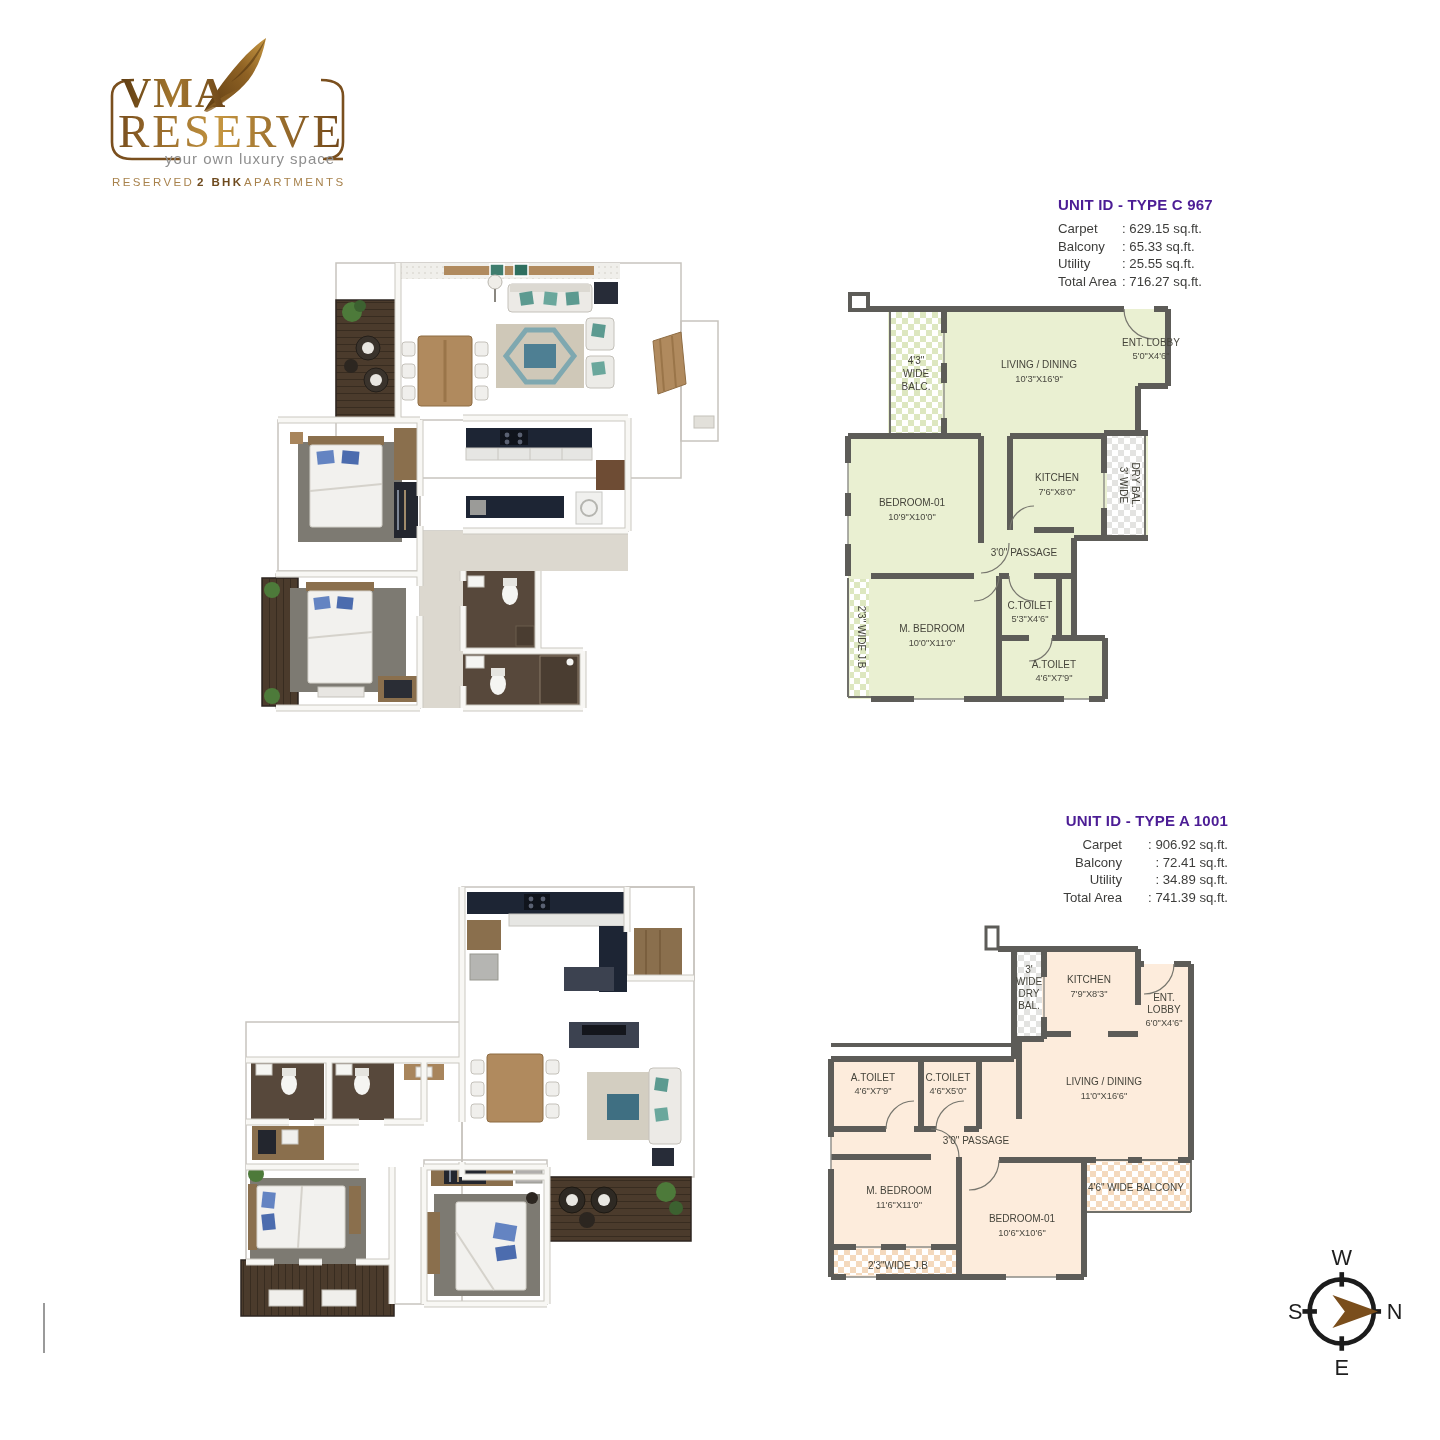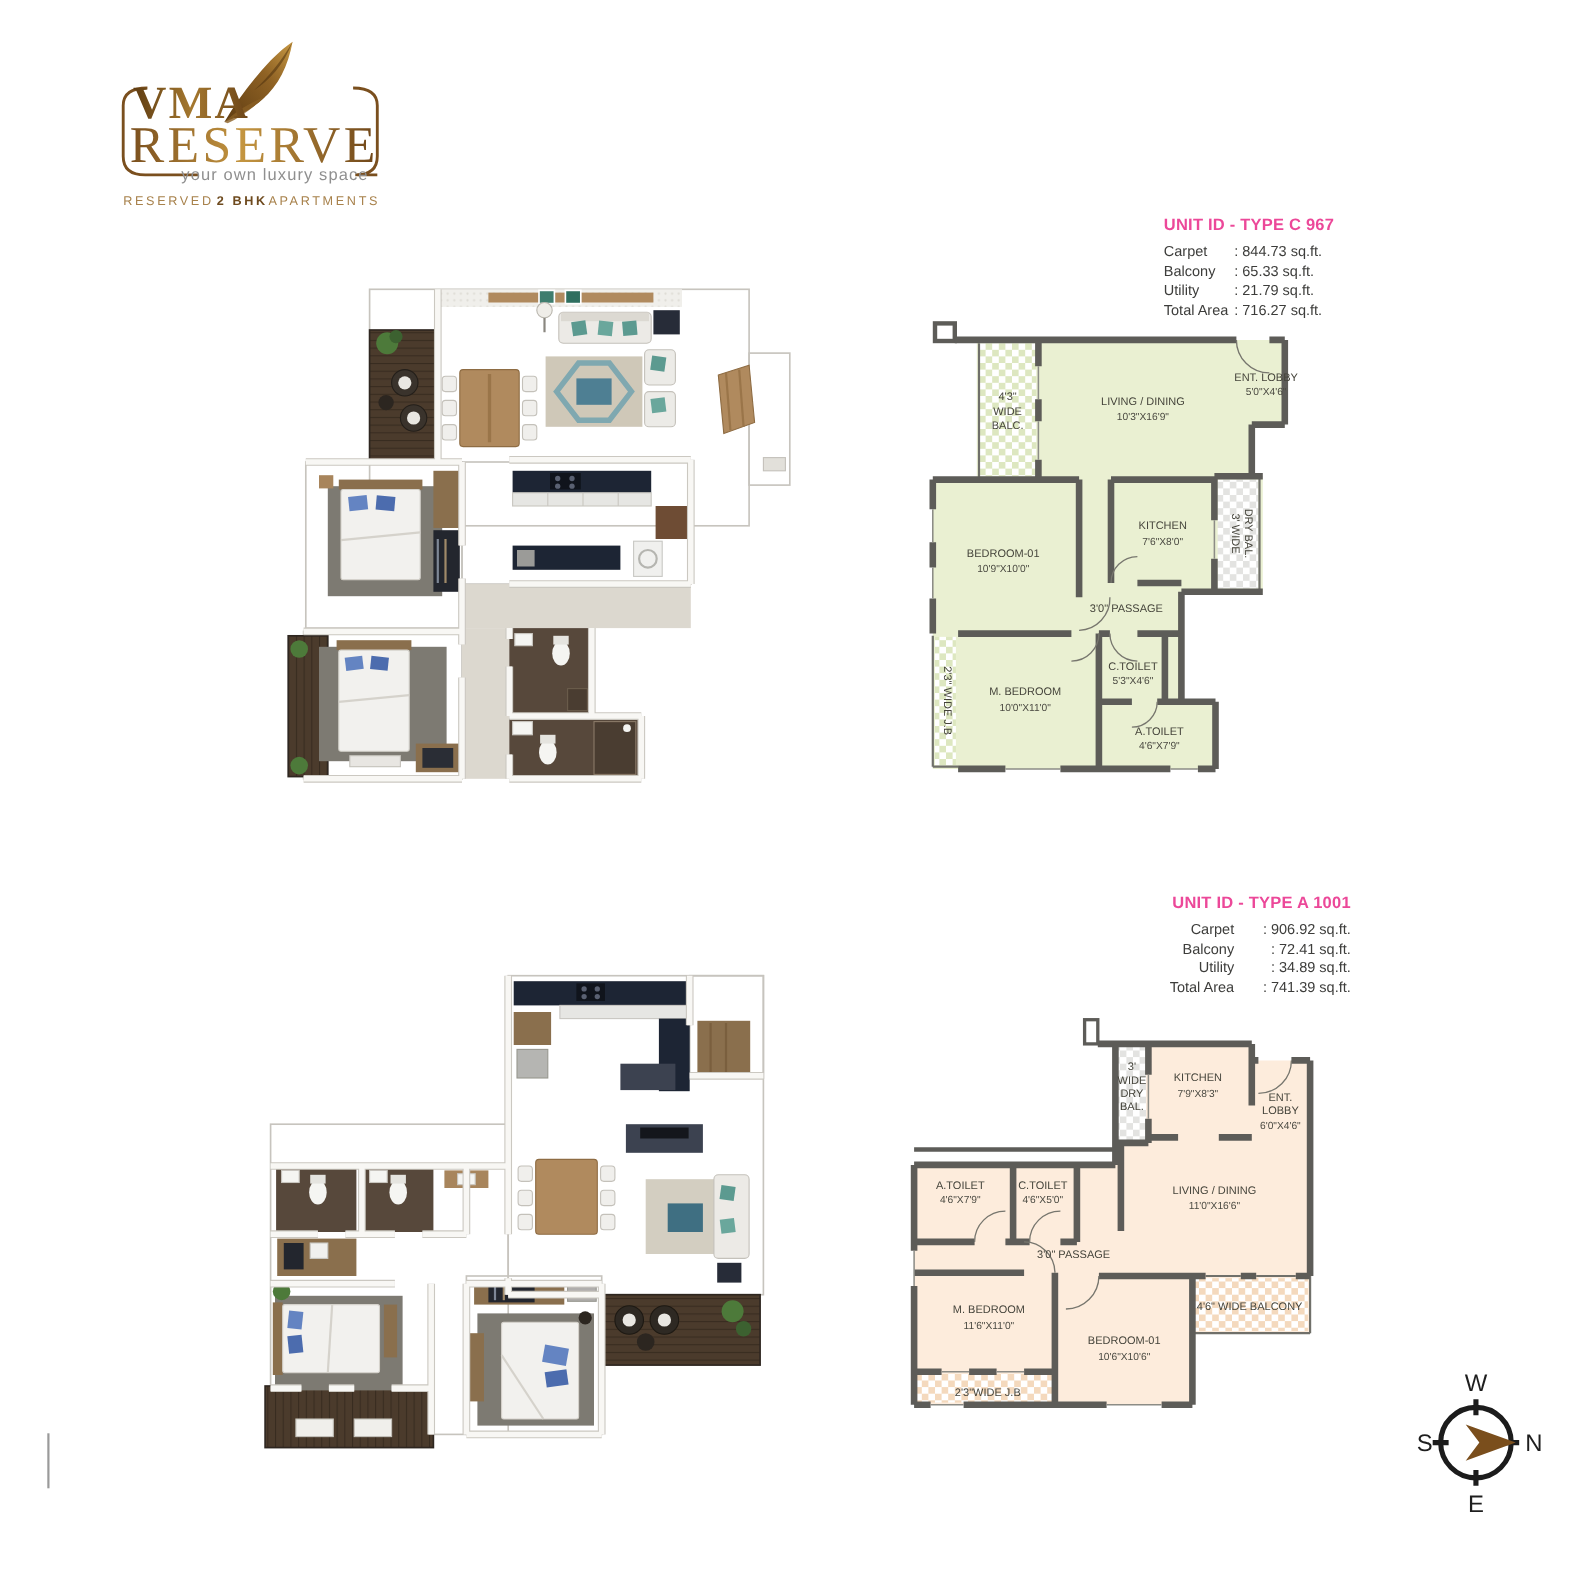--- a/index.html
+++ b/index.html
@@ -1,21 +1,21 @@
 <!DOCTYPE html>
 <html><head>
 <meta charset="utf-8">
 <style>
   html,body{margin:0;padding:0;background:#fff;}
   #page{position:relative;width:1440px;height:1440px;background:#ffffff;overflow:hidden;
         font-family:"Liberation Sans",sans-serif;margin-left:36px;}
   .abs{position:absolute;}
   
   .unit-info{position:absolute;width:170px;}
-  .unit-title{font-size:15px;font-weight:bold;color:#ec4899;letter-spacing:.2px;margin-bottom:7px;}
+  .unit-title{font-size:15px;font-weight:bold;color:#4c1d95;letter-spacing:.2px;margin-bottom:7px;}
   .stat-row{display:grid;grid-template-columns:64px auto;font-size:13.2px;color:#3d3d3b;line-height:17.5px;}
   
   .pl{font-family:"Liberation Sans",sans-serif;font-size:10px;fill:#45443b;text-anchor:middle;}
   .pld{font-family:"Liberation Sans",sans-serif;font-size:9.3px;fill:#4b4a42;text-anchor:middle;}
   .wallC{stroke:#5d5c58;stroke-width:6;fill:none;stroke-linecap:butt;}
   .rail{stroke:#70706a;stroke-width:2;fill:none;}
   .win{stroke:#8c8c86;stroke-width:1.4;fill:none;}
   .arc{stroke:#77766e;stroke-width:1.2;fill:none;}
   
   .wU{stroke:#cbc8c1;stroke-width:7;fill:none;}
@@ -67,29 +67,29 @@
       <text class="logo-sans" x="18" y="156" font-size="11.5" letter-spacing="2.4" fill="#a8824c">RESERVED</text>
       <text class="logo-sans" x="103" y="156" font-size="11.5" font-weight="bold" letter-spacing="2.4" fill="#6e4a1e">2 BHK</text>
       <text class="logo-sans" x="150" y="156" font-size="11.5" letter-spacing="2.4" fill="#a8824c">APARTMENTS</text>
     </g>
   </svg>
 
   <div class="unit-info" style="left:1022px;top:196px;">
     <div class="unit-title">UNIT ID - TYPE C 967</div>
     <div class="stat-row">
         <span>Carpet</span>
-        <span>: 844.73 sq.ft.</span>
+        <span>: 629.15 sq.ft.</span>
       </div>
     <div class="stat-row">
         <span>Balcony</span>
         <span>: 65.33 sq.ft.</span>
       </div>
     <div class="stat-row">
         <span>Utility</span>
-        <span>: 21.79 sq.ft.</span>
+        <span>: 25.55 sq.ft.</span>
       </div>
     <div class="stat-row">
         <span>Total Area</span>
         <span>: 716.27 sq.ft.</span>
       </div>
   </div>
 
   <svg class="abs" style="left:788px;top:288px;" width="380" height="428" viewBox="0 0 380 428">
     <defs>
       <pattern id="chkG" width="12" height="12" patternUnits="userSpaceOnUse">

